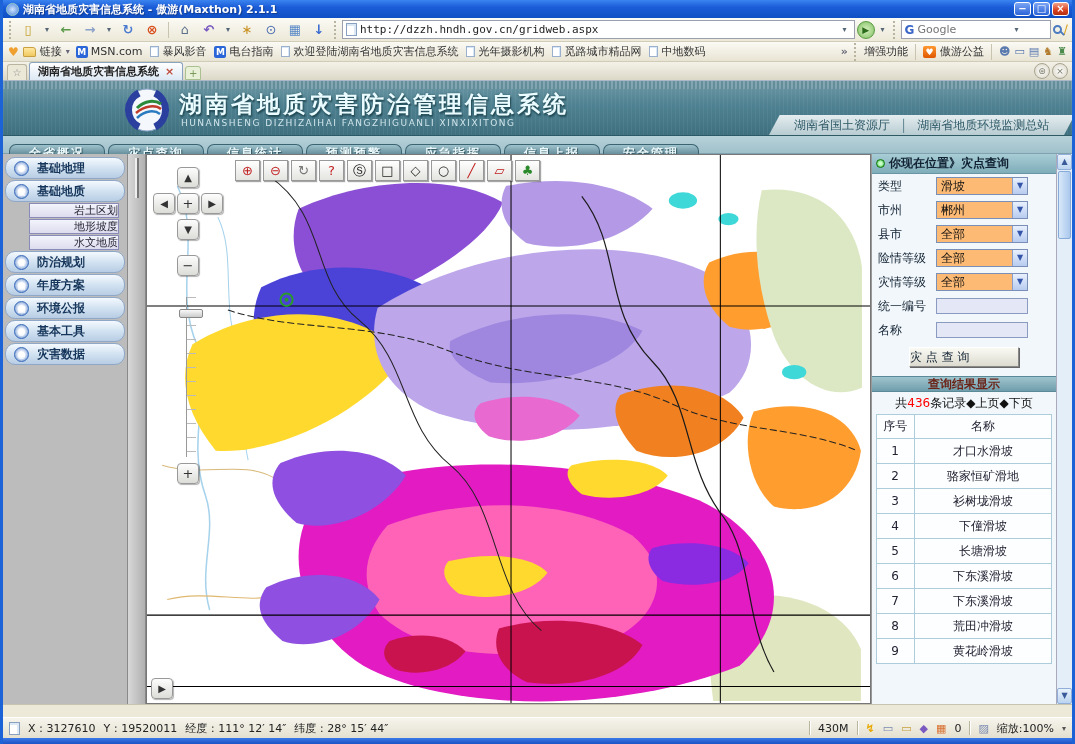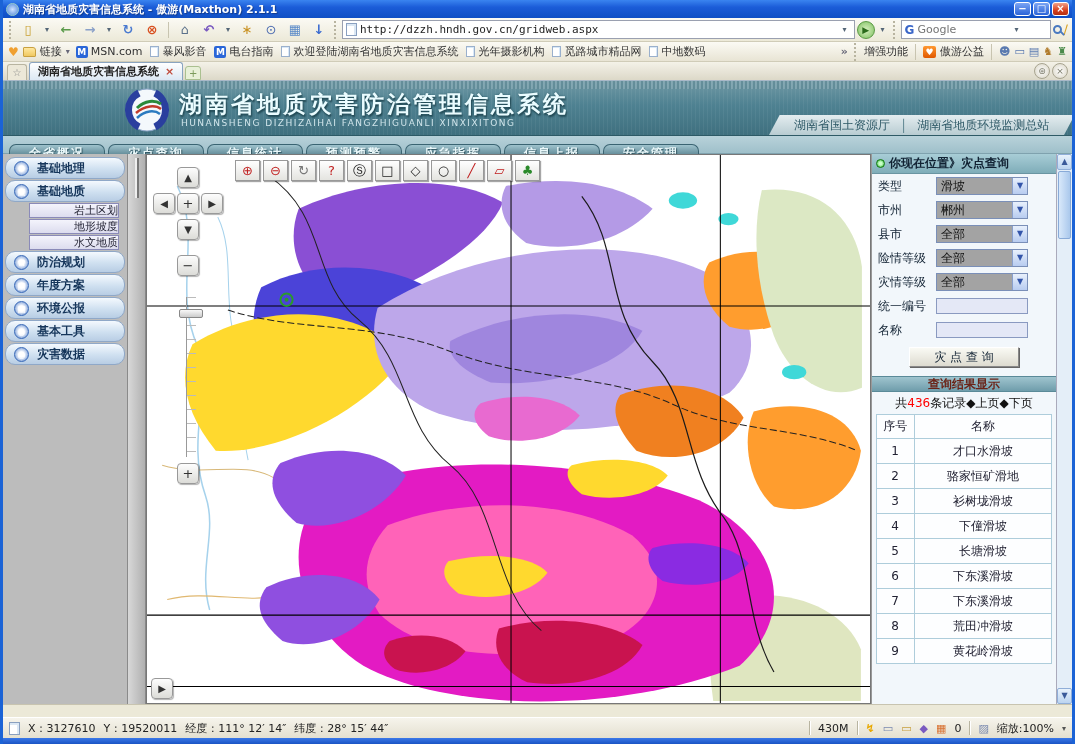--- a/index.html
+++ b/index.html
@@ -109,26 +109,26 @@
   .mbl { position:absolute; left:4px; bottom:4px; }
 
   
   .panel { width:201px; flex:0 0 201px; background:#f2f7fb; border-left:1px solid #999; display:flex; }
   .pcontent { flex:1; display:flex; flex-direction:column; font-size:12px; min-width:0; }
   .crumb { height:20px; background:linear-gradient(#a8cdd6,#7fadb9); border-bottom:1px solid #6a95a2; display:flex; align-items:center; gap:4px; padding:0 4px; font-weight:bold; color:#123; flex:0 0 20px; }
   .gdot { width:9px; height:9px; border-radius:50%; background:radial-gradient(#c8ffc8 30%,#22aa22); border:1px solid #117a11; }
   .ftitle { padding:5px 6px 2px 6px; color:#123; }
   .frow { display:flex; align-items:center; height:24px; padding-left:6px; }
   .flabel { width:58px; color:#123; }
-  .fsel { width:92px; height:18px; background:#a3a3a3; border:1px solid #7a8fb8; display:flex; align-items:center; }
+  .fsel { width:92px; height:18px; background:#fdba74; border:1px solid #7a8fb8; display:flex; align-items:center; }
   .fsel .v { flex:1; padding-left:4px; color:#111; }
   .fsel .da { width:15px; height:16px; background:linear-gradient(#e8f0fc,#b8ccf0); border-left:1px solid #8aa0cc; color:#3355aa; font-size:8px; text-align:center; line-height:15px; }
   .finp { width:92px; height:16px; background:#e4e8f6; border:1px solid #8a9ac0; font-size:11px; padding:0 3px; color:#111; }
   .qbtnrow { height:30px; display:flex; align-items:center; justify-content:center; }
-  .qbtn { width:110px; height:20px; background:linear-gradient(#fafaf4,#dddbd0); border:1px solid #888; border-top-color:#fff; border-left-color:#fff; box-shadow:1px 1px 0 #666; font-size:12px; color:#123; text-align:center; line-height:18px; }
+  .qbtn { width:110px; height:20px; background:linear-gradient(#fafaf4,#dddbd0); border:1px solid #888; border-top-color:#fff; border-left-color:#fff; box-shadow:1px 1px 0 #666; font-size:12px; color:#123; line-height:18px; }
   .rhead { height:16px; background:linear-gradient(#9fc4ce,#6f9dab); border-top:1px solid #5a8a98; border-bottom:1px solid #5a8a98; color:#6b2418; font-weight:bold; text-align:center; line-height:15px; flex:0 0 16px; margin-top:4px; }
   .rsummary { height:22px; display:flex; align-items:center; justify-content:center; color:#111; flex:0 0 22px; }
   .rsummary .cnt { color:#f00; }
   .rtable { border-collapse:collapse; width:96%; margin:0 auto; background:#fdfeff; }
   .rtable td, .rtable th { border:1px solid #aecddb; font-weight:normal; text-align:center; font-size:12px; color:#223; }
   .rtable th { height:24px; }
   .rtable td { height:25px; }
   .rtable .c1 { width:38px; }
 
   .vscroll { width:16px; flex:0 0 16px; background:#e4eef8; border-left:1px solid #aab; display:flex; flex-direction:column; }

